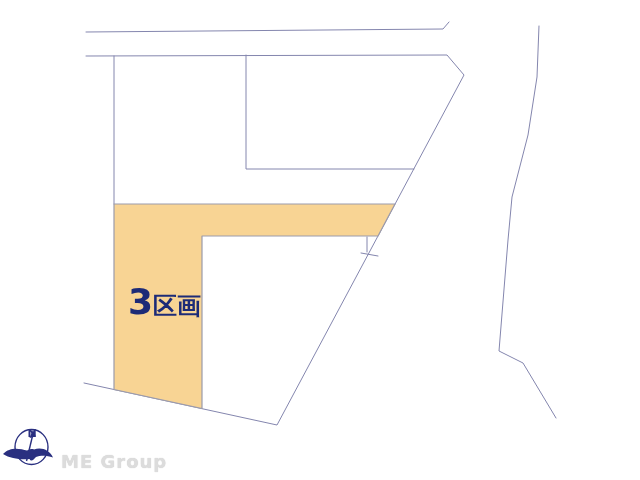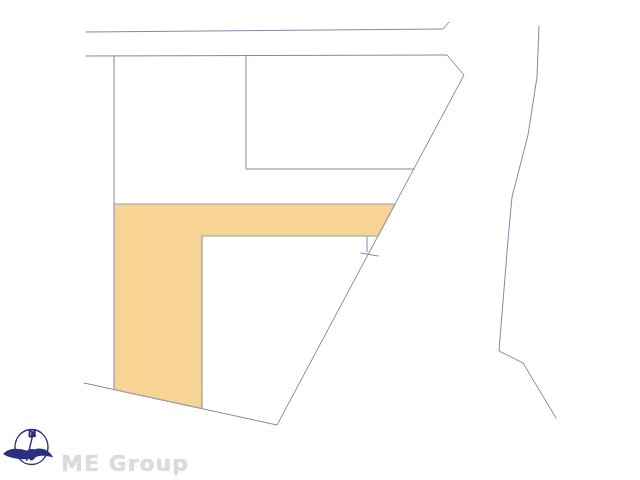--- a/index.html
+++ b/index.html
@@ -21,21 +21,21 @@
   }
   .parcel-label{
     position:absolute;left:128px;top:284px;
     color:#1D2B77;line-height:1;white-space:nowrap;
     font-weight:bold;
   }
   .parcel-label .num{font-size:36px;}
   .parcel-label .unit{font-size:24px;}
   .brand{
     position:absolute;left:61px;top:451px;
-    font-size:22px;font-weight:bold;letter-spacing:1px;
+    font-size:18px;font-weight:bold;letter-spacing:1px;
     color:#DCDCDC;text-shadow:0 0 1px #c9c9c9;
     white-space:nowrap;
   }
 </style>
 </head>
 <body>
 
 <div class="stage">
 
   <svg class="map" width="640" height="480" viewBox="0 0 640 480">
@@ -59,16 +59,19 @@
       <ellipse class="compass-stroke" cx="31.5" cy="447" rx="16.5" ry="17.5"></ellipse>
       <line class="compass-stroke" x1="26.5" y1="461" x2="32.5" y2="436"></line>
       <polygon class="compass-fill" points="33,429.5 29.5,438 35.8,436.5"></polygon>
       <path class="compass-fill" d="M3,454 C10,446.5 20,448.5 27,450.5 C29.5,449.5 32,448.5 34,449.5
                C41,446.5 50,450 53,457.5 C46,455 40,455.5 36,457
                C33.5,459.5 31.5,462.5 29.5,459 C21,459.7 10,458.7 3,454 Z"></path>
       <text class="north-label" x="32" y="436.5" text-anchor="middle">N</text>
     </g>
   </svg>
 
+  <div class="parcel-label">
+    <span class="num">3</span><span class="unit">区画</span>
+  </div>
 
   <div class="brand">ME Group</div>
 
 </div>
 
 </body></html>

